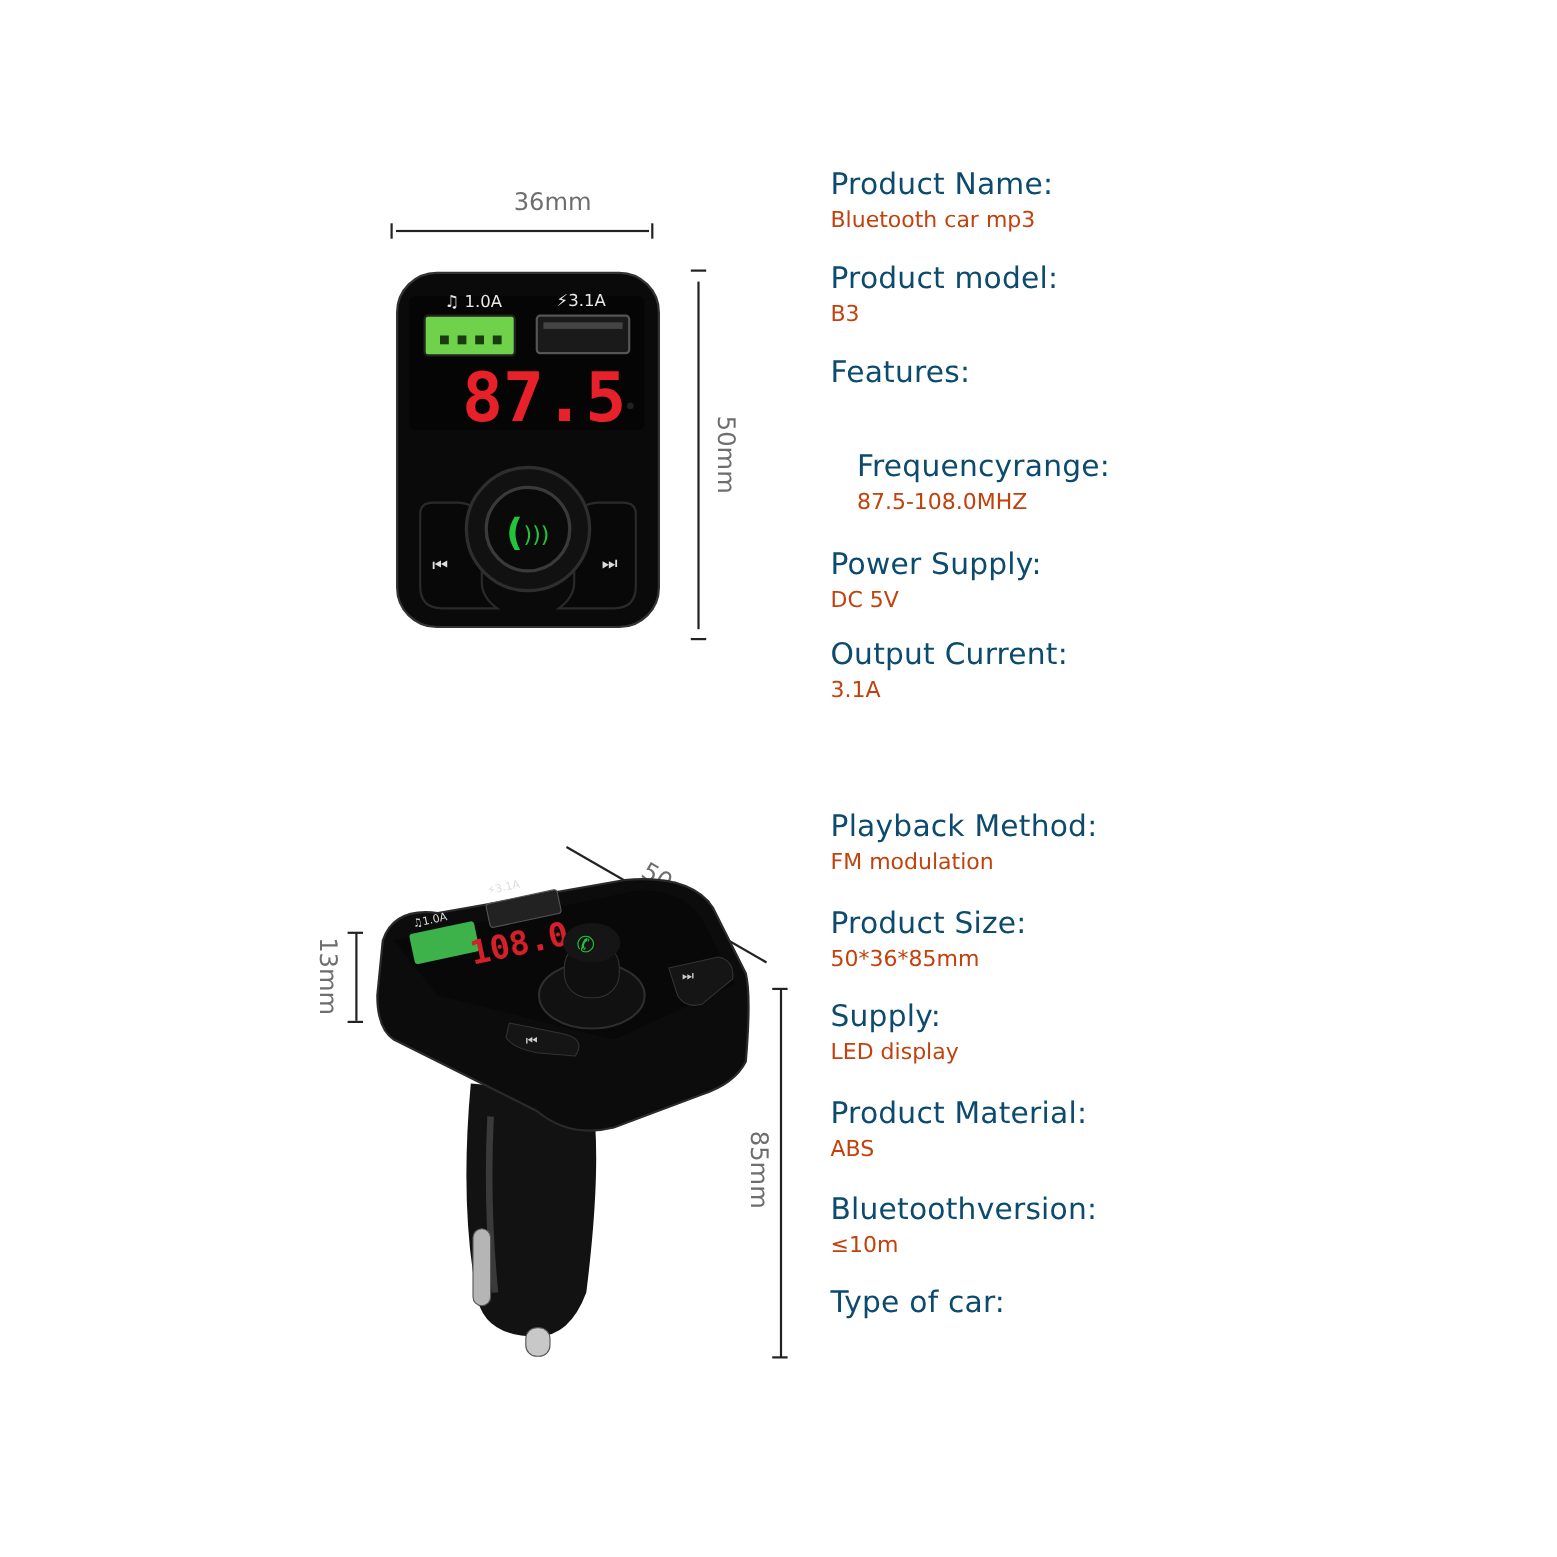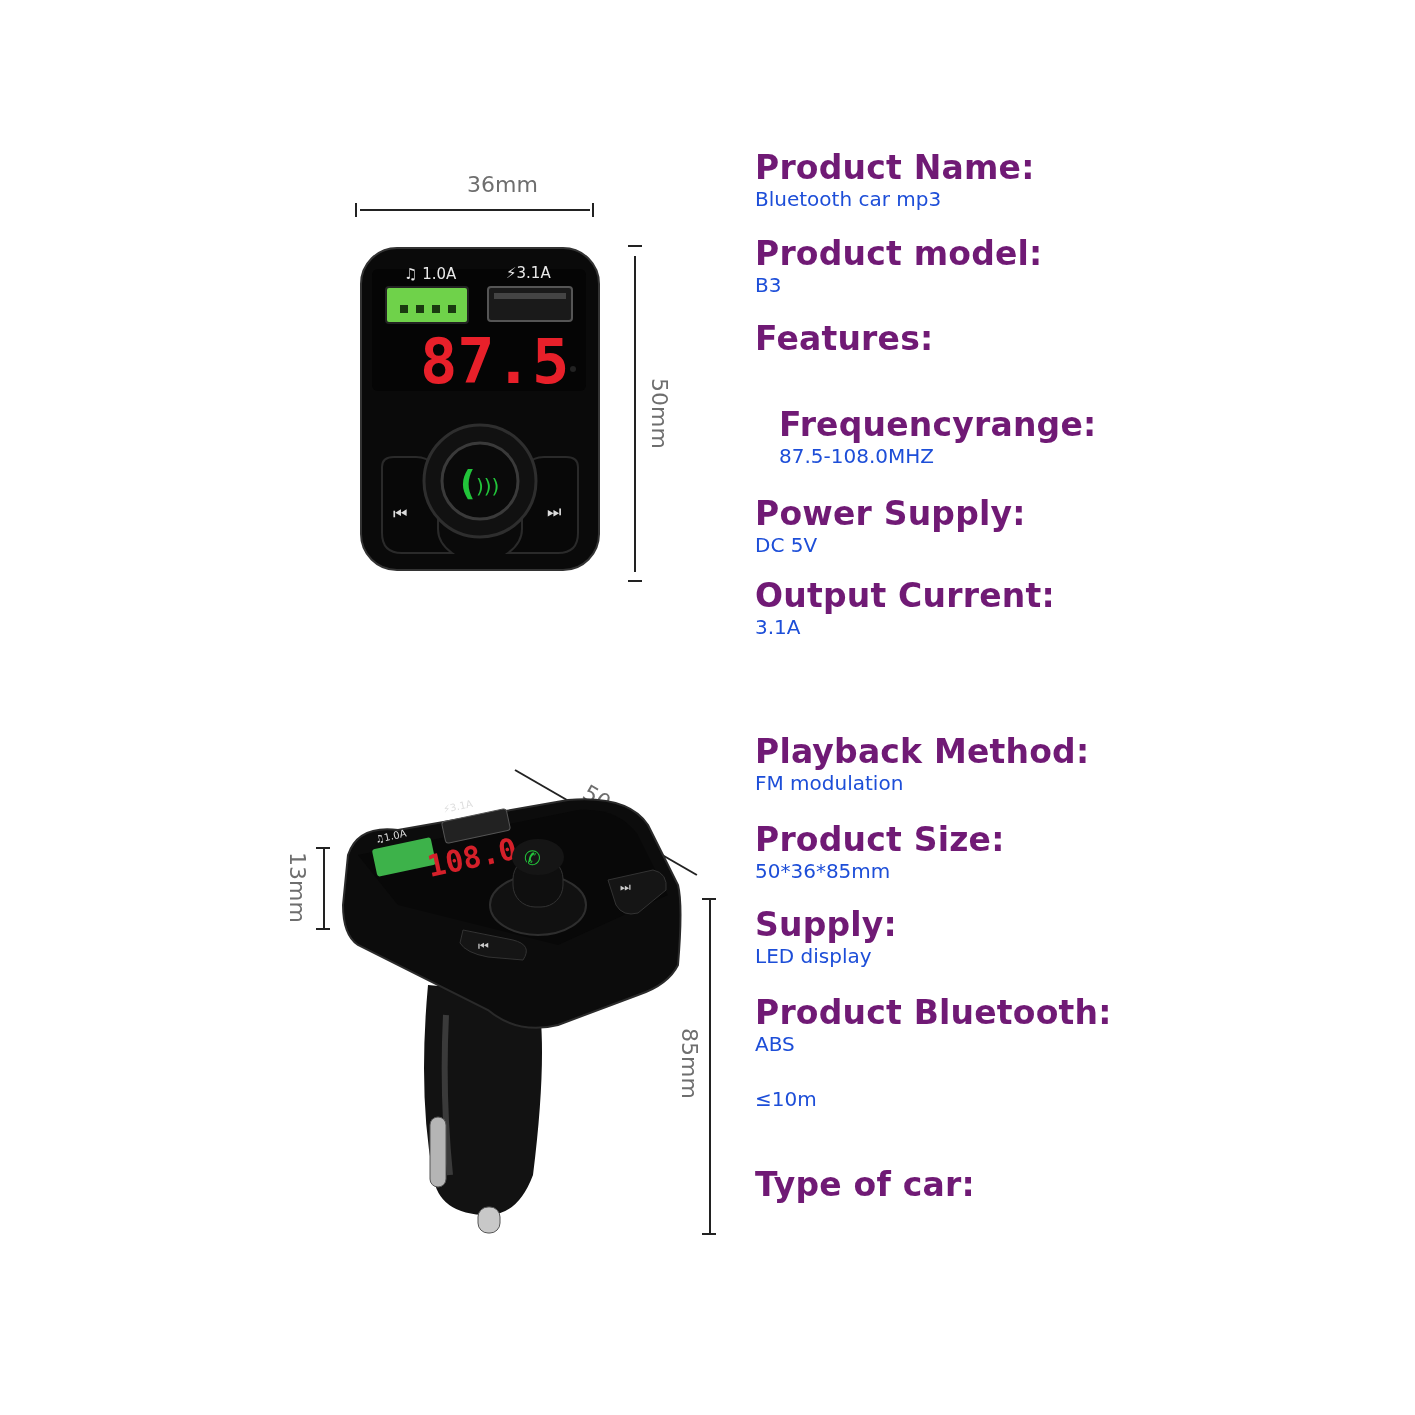--- a/index.html
+++ b/index.html
@@ -1,19 +1,19 @@
 <!DOCTYPE html>
 <html><head>
   <meta charset="utf-8">
   <style>
     html, body { margin:0; padding:0; background:#ffffff; }
     body { width:1415px; height:1415px; position:relative; overflow:hidden; font-family:"DejaVu Sans", sans-serif; }
     .spec { position:absolute; left:755px; }
-    .spec .h { color:#701a75; font-size:33px; font-weight:bold; line-height:32px; white-space:nowrap; letter-spacing:0.2px; }
-    .spec .v { color:#1d4ed8; font-size:20px; line-height:28px; white-space:nowrap; margin-top:1px; }
+    .spec .h { color:#0c4a6e; font-size:27px; font-weight:normal; line-height:32px; white-space:nowrap; letter-spacing:0.2px; }
+    .spec .v { color:#c2410c; font-size:20px; line-height:28px; white-space:nowrap; margin-top:1px; }
     .dim { position:absolute; color:#6e6e6e; font-size:22px; white-space:nowrap; }
     .line { position:absolute; background:#222; }
     svg { position:absolute; overflow:visible; }
   </style>
 </head>
 <body>
 
 <div>
   <div class="dim" style="left:467px;top:172px;">36mm</div>
   <div class="line" style="left:360px;top:209px;width:230px;height:2px;"></div>
@@ -130,22 +130,23 @@
   </div>
   <div class="spec" style="top:824px;">
     <div class="h">Product Size:</div>
     <div class="v">50*36*85mm</div>
   </div>
   <div class="spec" style="top:909px;">
     <div class="h">Supply:</div>
     <div class="v">LED display</div>
   </div>
   <div class="spec" style="top:997px;">
-    <div class="h">Product Bluetooth:</div>
+    <div class="h">Product Material:</div>
     <div class="v">ABS</div>
   </div>
   <div class="spec" style="top:1084px;">
+    <div class="h">Bluetoothversion:</div>
     <div class="v">≤10m</div>
   </div>
   <div class="spec" style="top:1169px;">
     <div class="h">Type of car:</div>
   </div>
 </div>
 
 </body></html>

